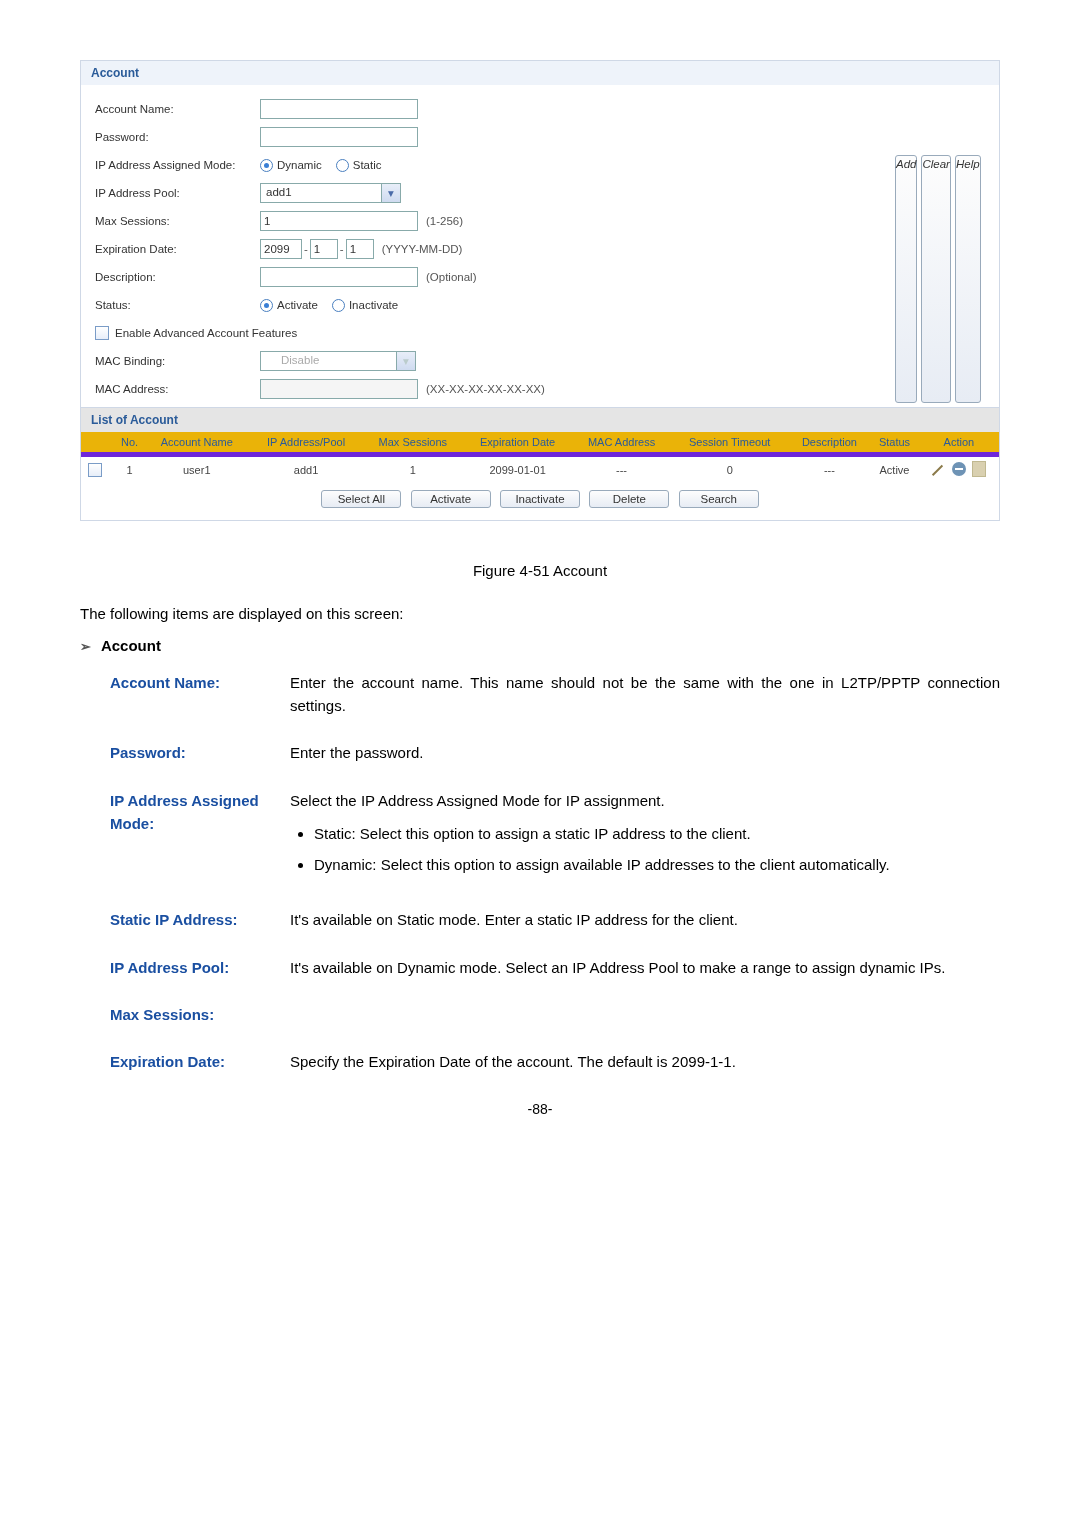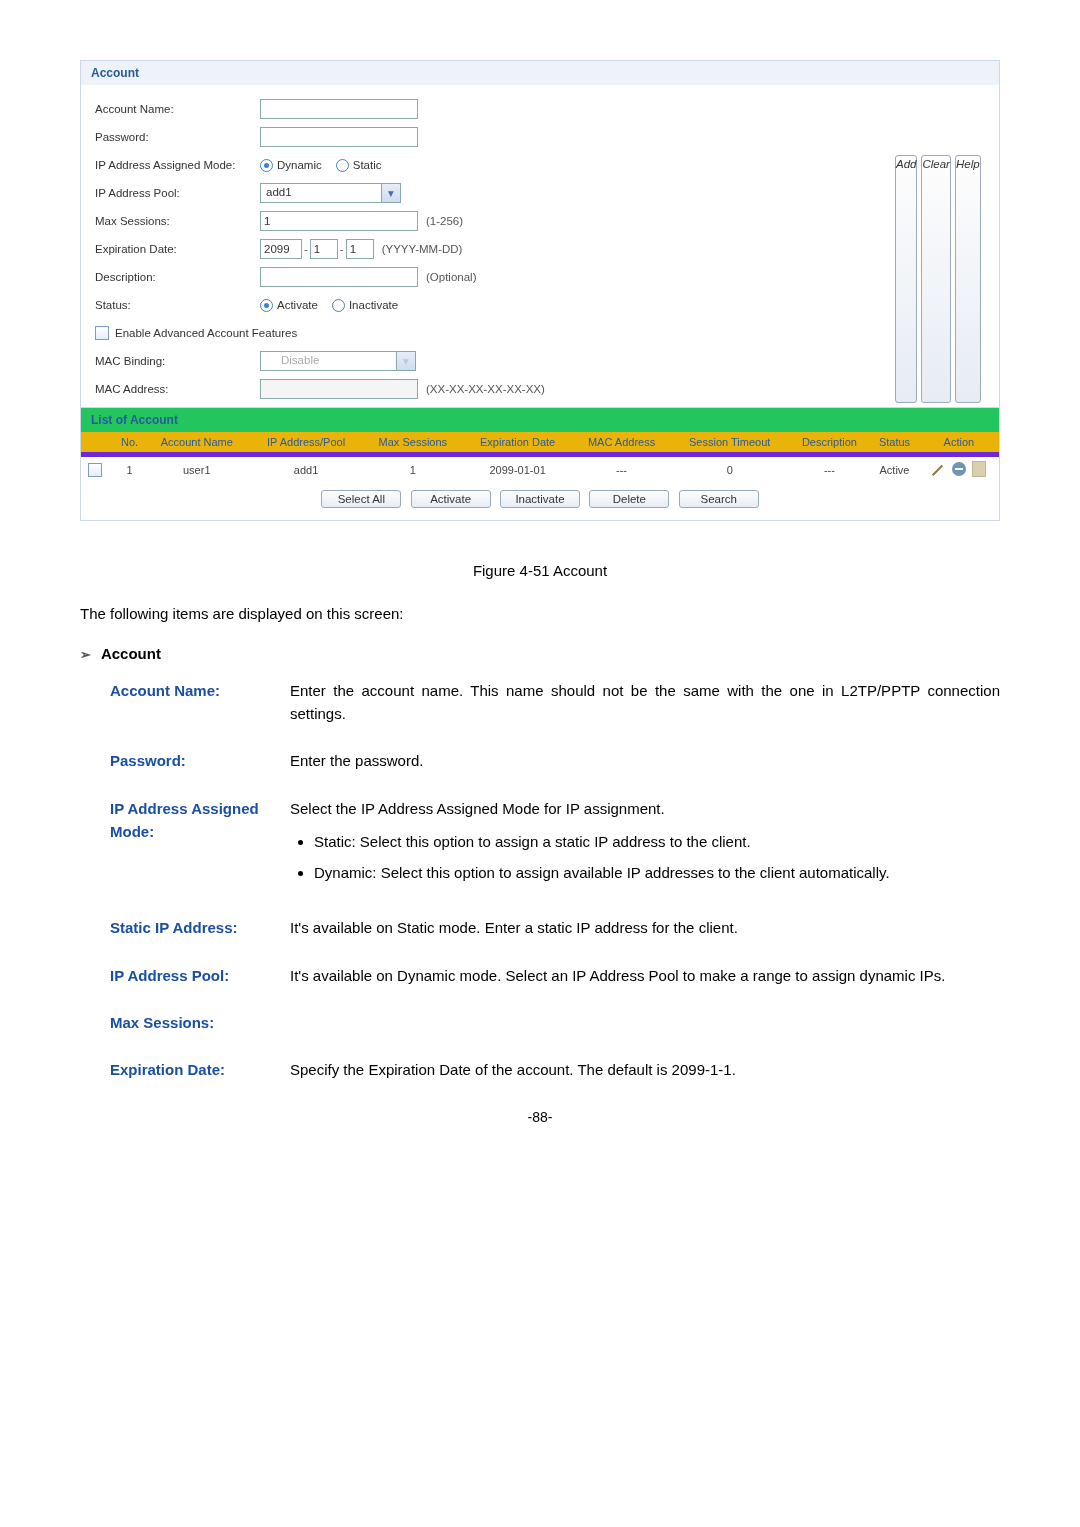--- a/index.html
+++ b/index.html
@@ -126,21 +126,21 @@
     border: 1px solid #9ab;
     background: linear-gradient(#fdfdfd, #e7ecf4);
     font-size: 11.5px;
     padding: 2px 0;
     border-radius: 3px;
     cursor: pointer;
     color: #333;
     text-align: center;
   }
   .loa-header {
-    background: #22c55e;
+    background: #e5e5e5;
     color: #2a5b99;
     font-weight: bold;
     font-size: 12px;
     padding: 5px 10px;
     border-top: 1px solid #cfd8e6;
   }
   .tbl {
     width: 100%;
     border-collapse: collapse;
     font-size: 11px;
@@ -206,21 +206,21 @@
     line-height: 1.55;
   }
   .fig-caption {
     text-align: center;
     font-size: 15px;
     margin: 12px 0 20px 0;
   }
   .doc h2 {
     font-size: 15px;
     font-weight: bold;
-    margin: 16px 0 14px 0;
+    margin: 8px 0 14px 0;
   }
   .chevron {
     color: #555;
     margin-right: 10px;
     font-size: 13px;
   }
   .def-list {
     padding-left: 30px;
   }
   .def-row {

